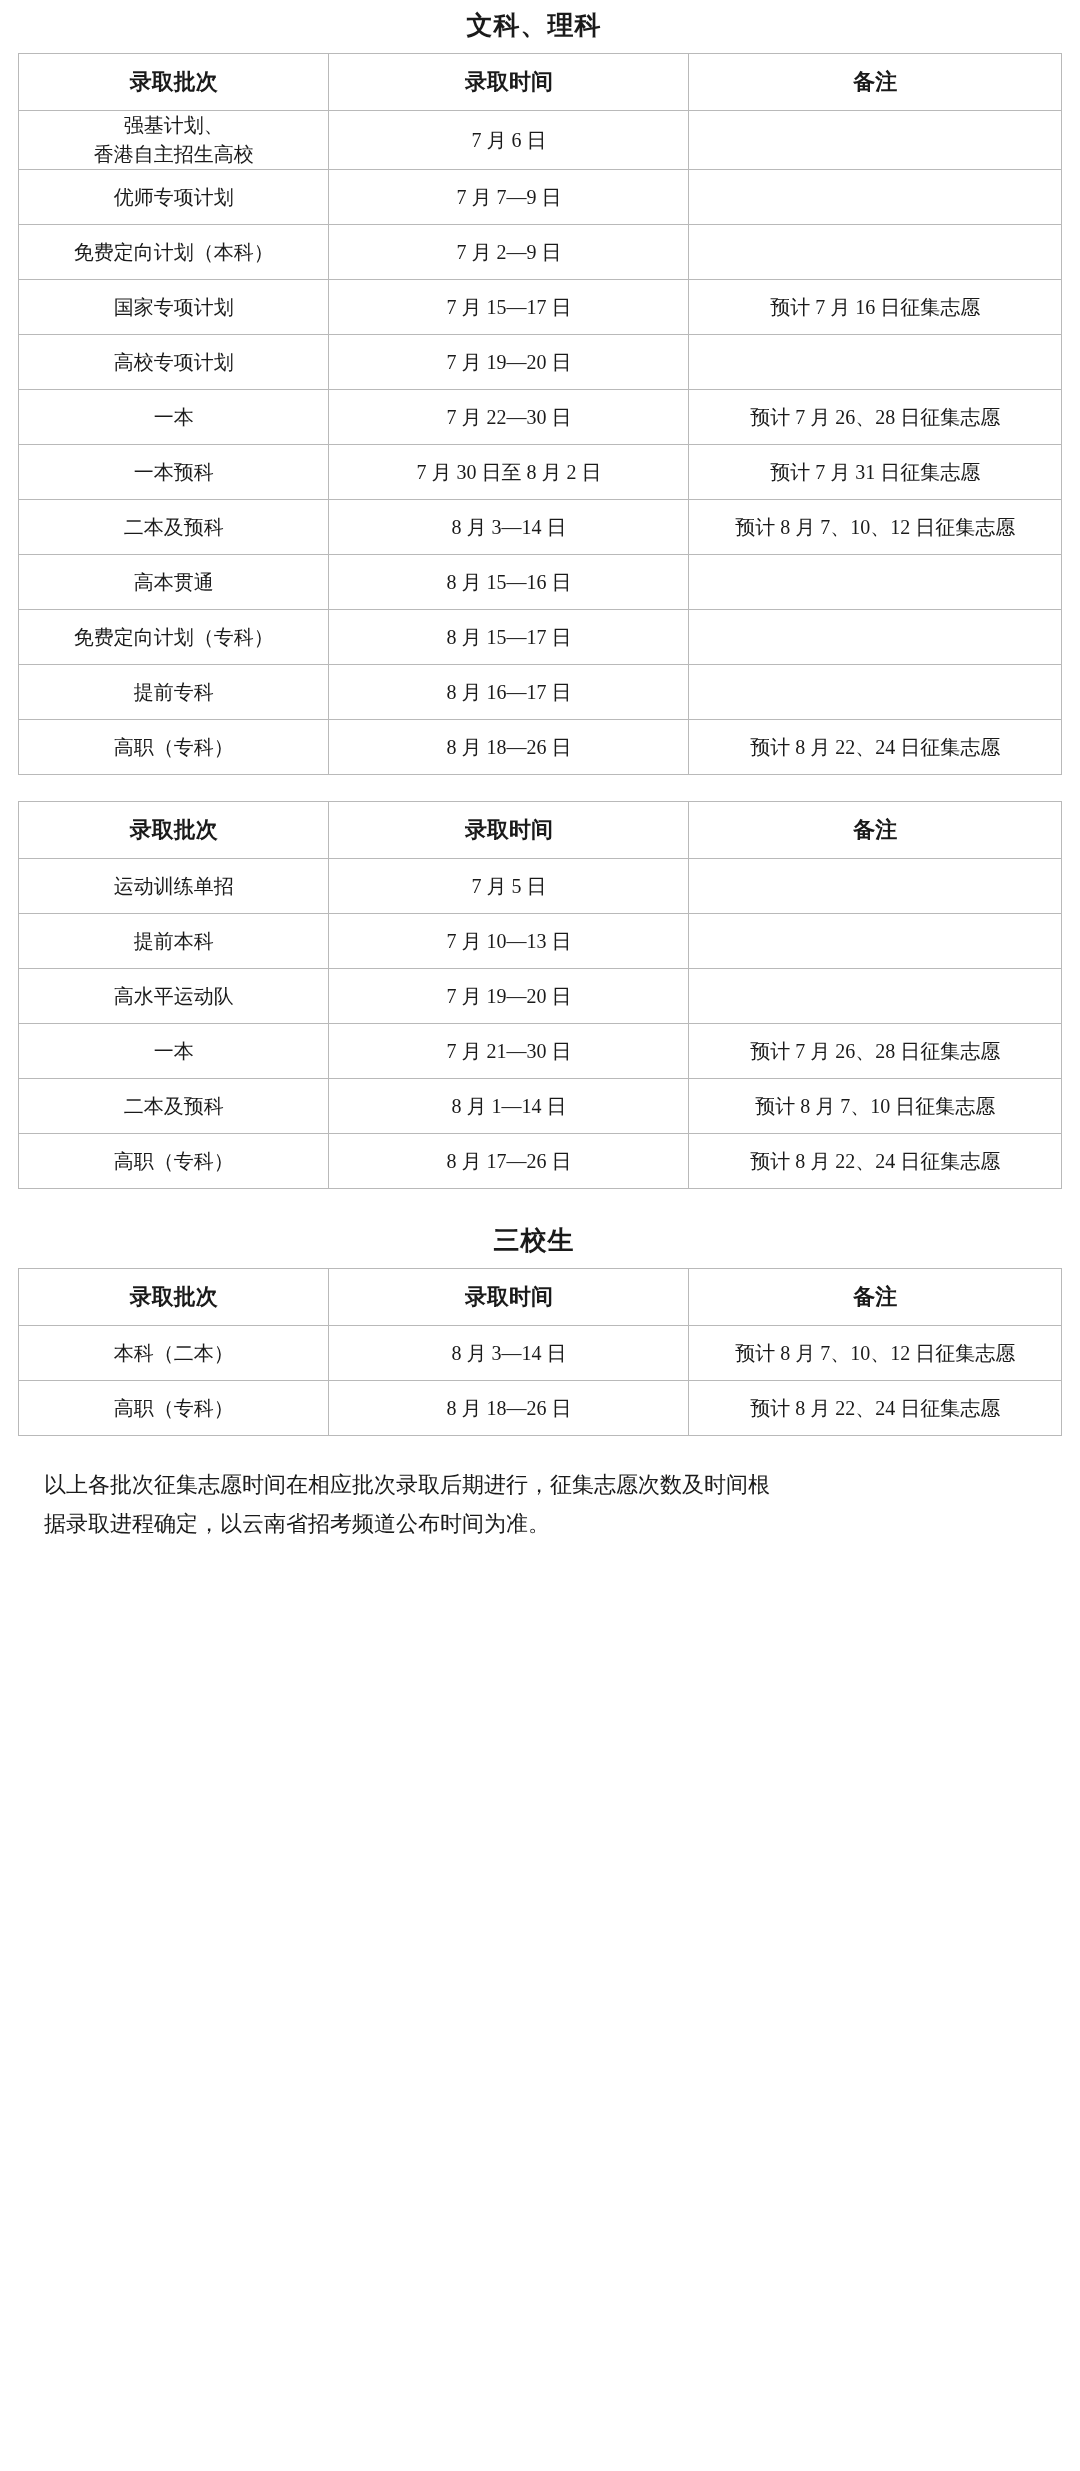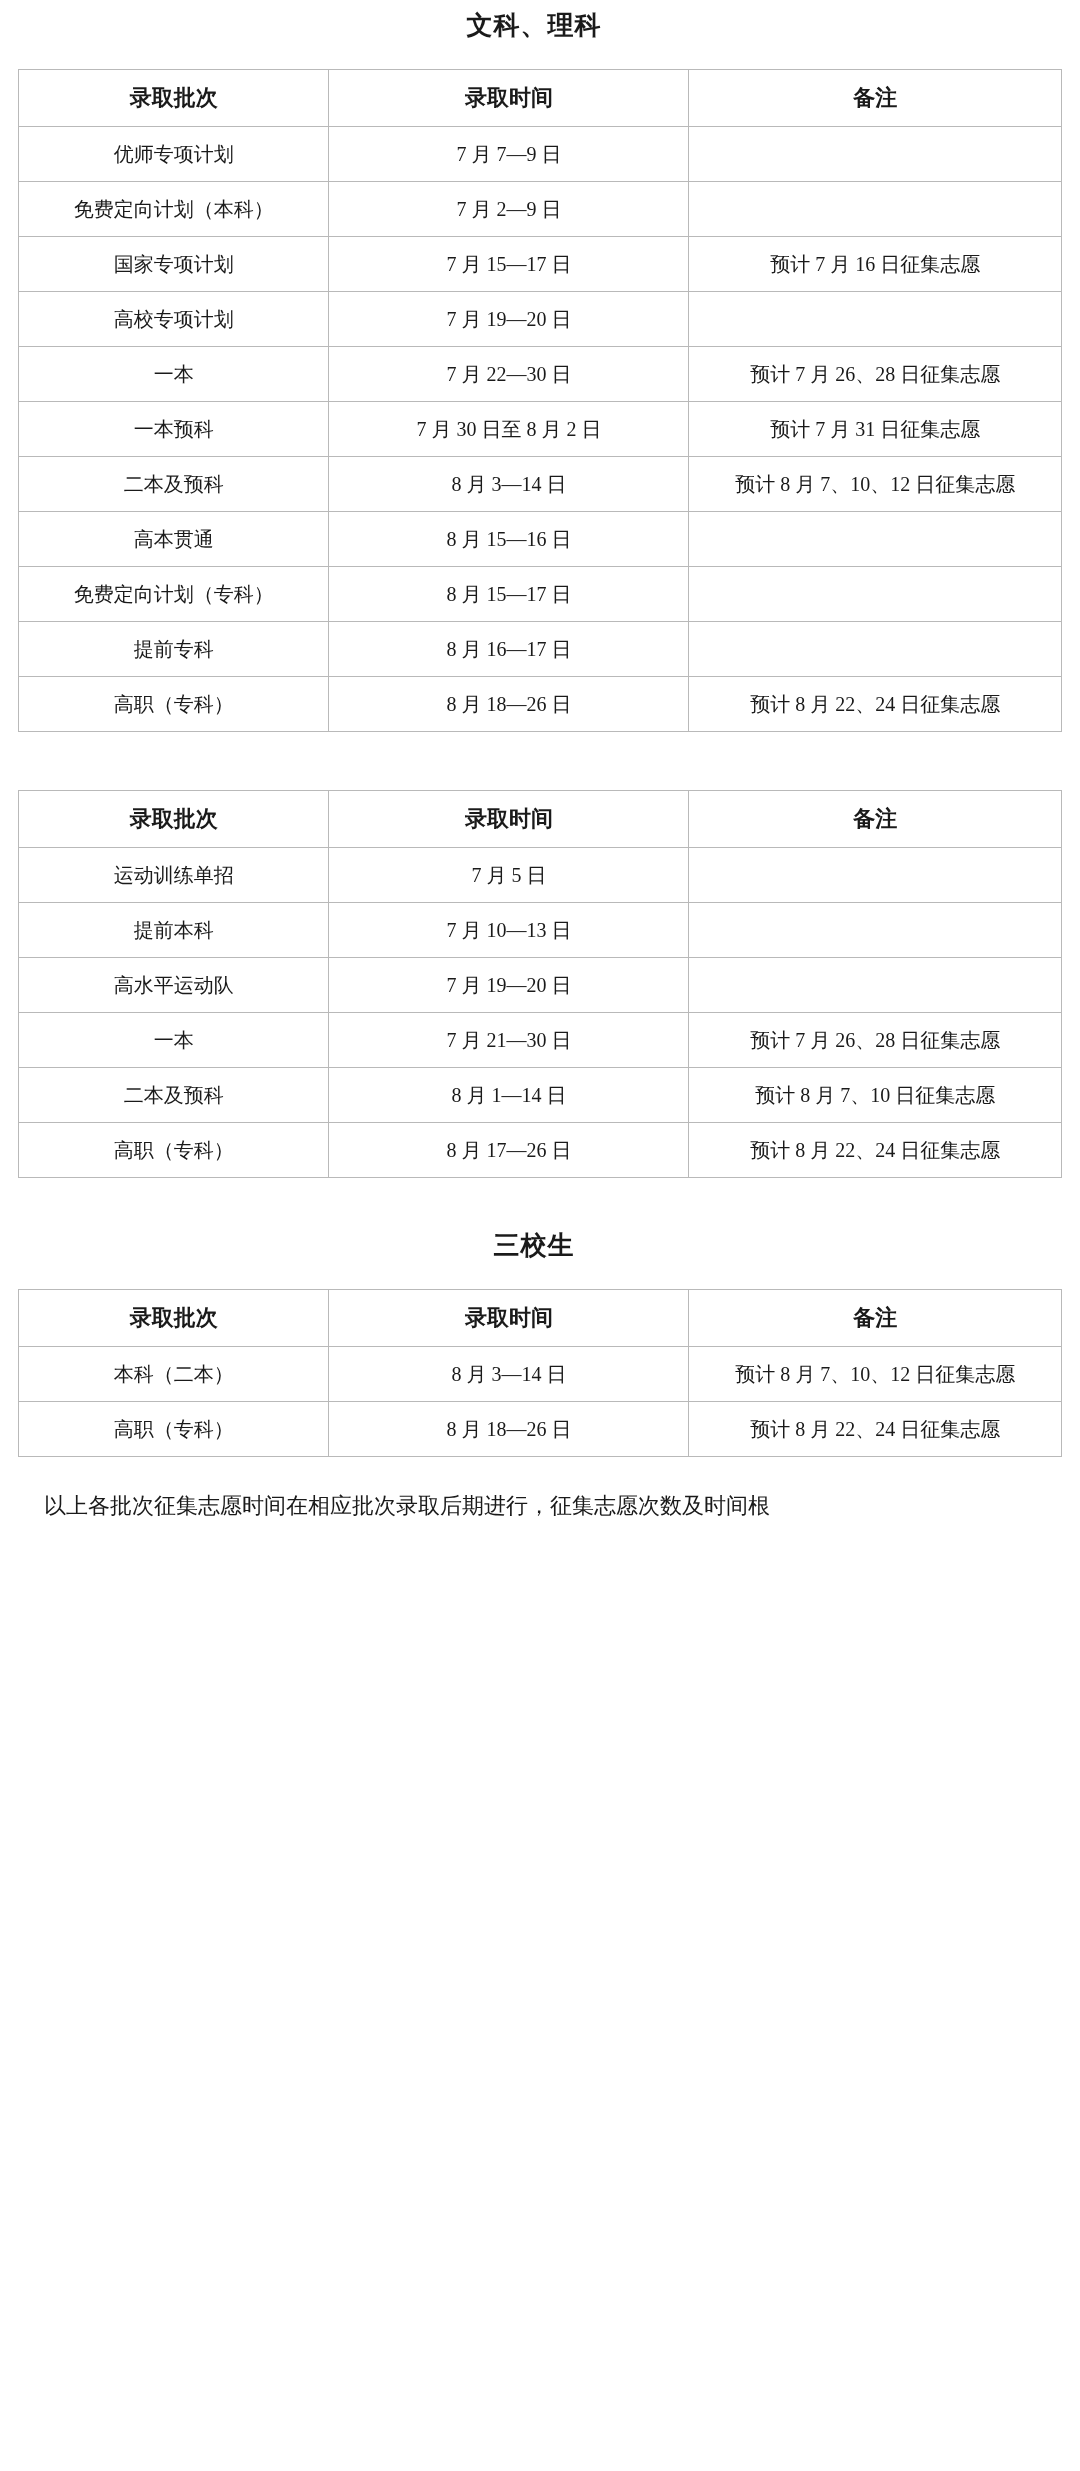--- a/index.html
+++ b/index.html
@@ -24,21 +24,21 @@
     text-align: center;
     font-size: 26px;
     font-weight: bold;
     letter-spacing: 1px;
     padding: 8px 12px 10px 0;
     font-family: "Liberation Sans", "DejaVu Sans", sans-serif;
   }
   table.sched {
     border-collapse: collapse;
     width: 1044px;
-    margin: 16px 18px;
+    margin: 0 18px;
     table-layout: fixed;
   }
   table.sched th, table.sched td {
     border: 1px solid #b9b9b9;
     text-align: center;
     vertical-align: middle;
     font-size: 20px;
     padding: 0 6px;
     height: 54px;
     line-height: 1.45;
@@ -80,20 +80,26 @@
         </colgroup>
       <thead>
         <tr>
           <th>录取批次</th>
           <th>录取时间</th>
           <th>备注</th>
         </tr>
       </thead>
       <tbody>
         <tr>
+          <td class="twoline"><span style="white-space:pre-line">强基计划、
+香港自主招生高校</span></td>
+          <td>7 月 6 日</td>
+          <td></td>
+        </tr>
+        <tr>
           <td>优师专项计划</td>
           <td>7 月 7—9 日</td>
           <td></td>
         </tr>
         <tr>
           <td>免费定向计划（本科）</td>
           <td>7 月 2—9 日</td>
           <td></td>
         </tr>
         <tr>
@@ -223,15 +229,16 @@
           <td>高职（专科）</td>
           <td>8 月 18—26 日</td>
           <td>预计 8 月 22、24 日征集志愿</td>
         </tr>
       </tbody>
     </table>
   </div>
 
   <div class="footnote">
     <span class="ln">以上各批次征集志愿时间在相应批次录取后期进行，征集志愿次数及时间根</span>
+    <span class="ln">据录取进程确定，以云南省招考频道公布时间为准。</span>
   </div>
 
 </div>
 
 </body></html>

